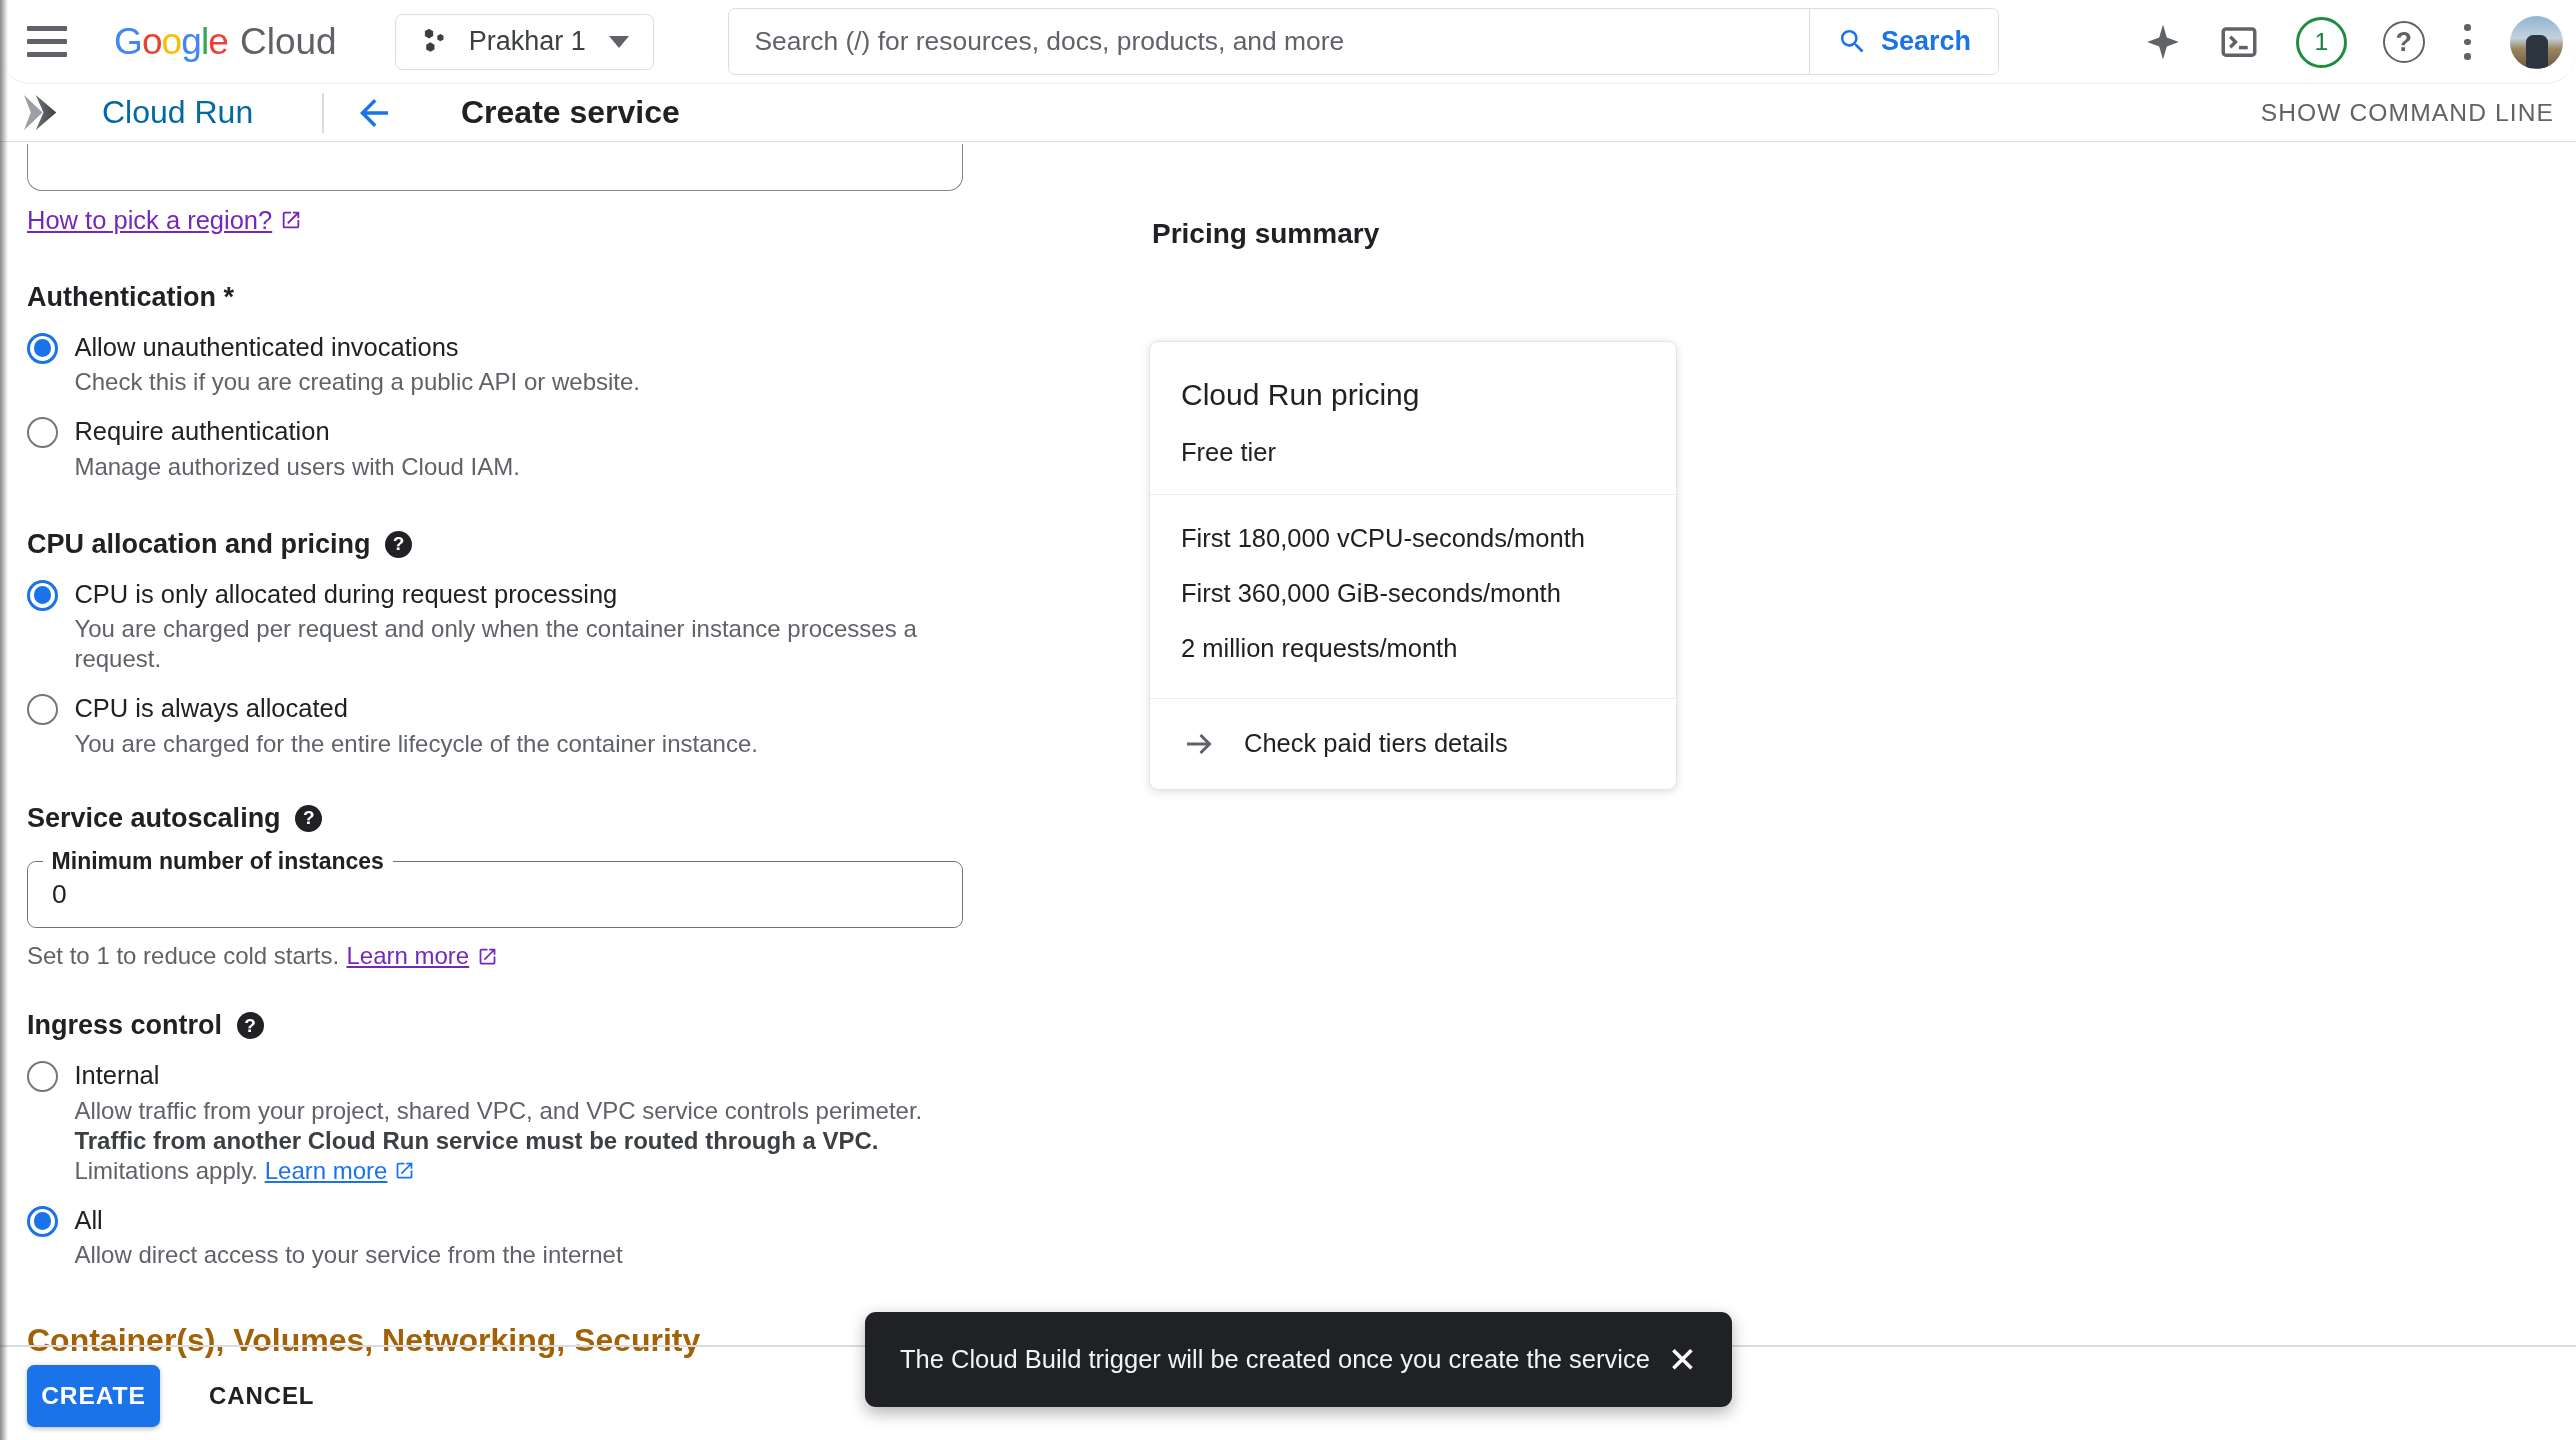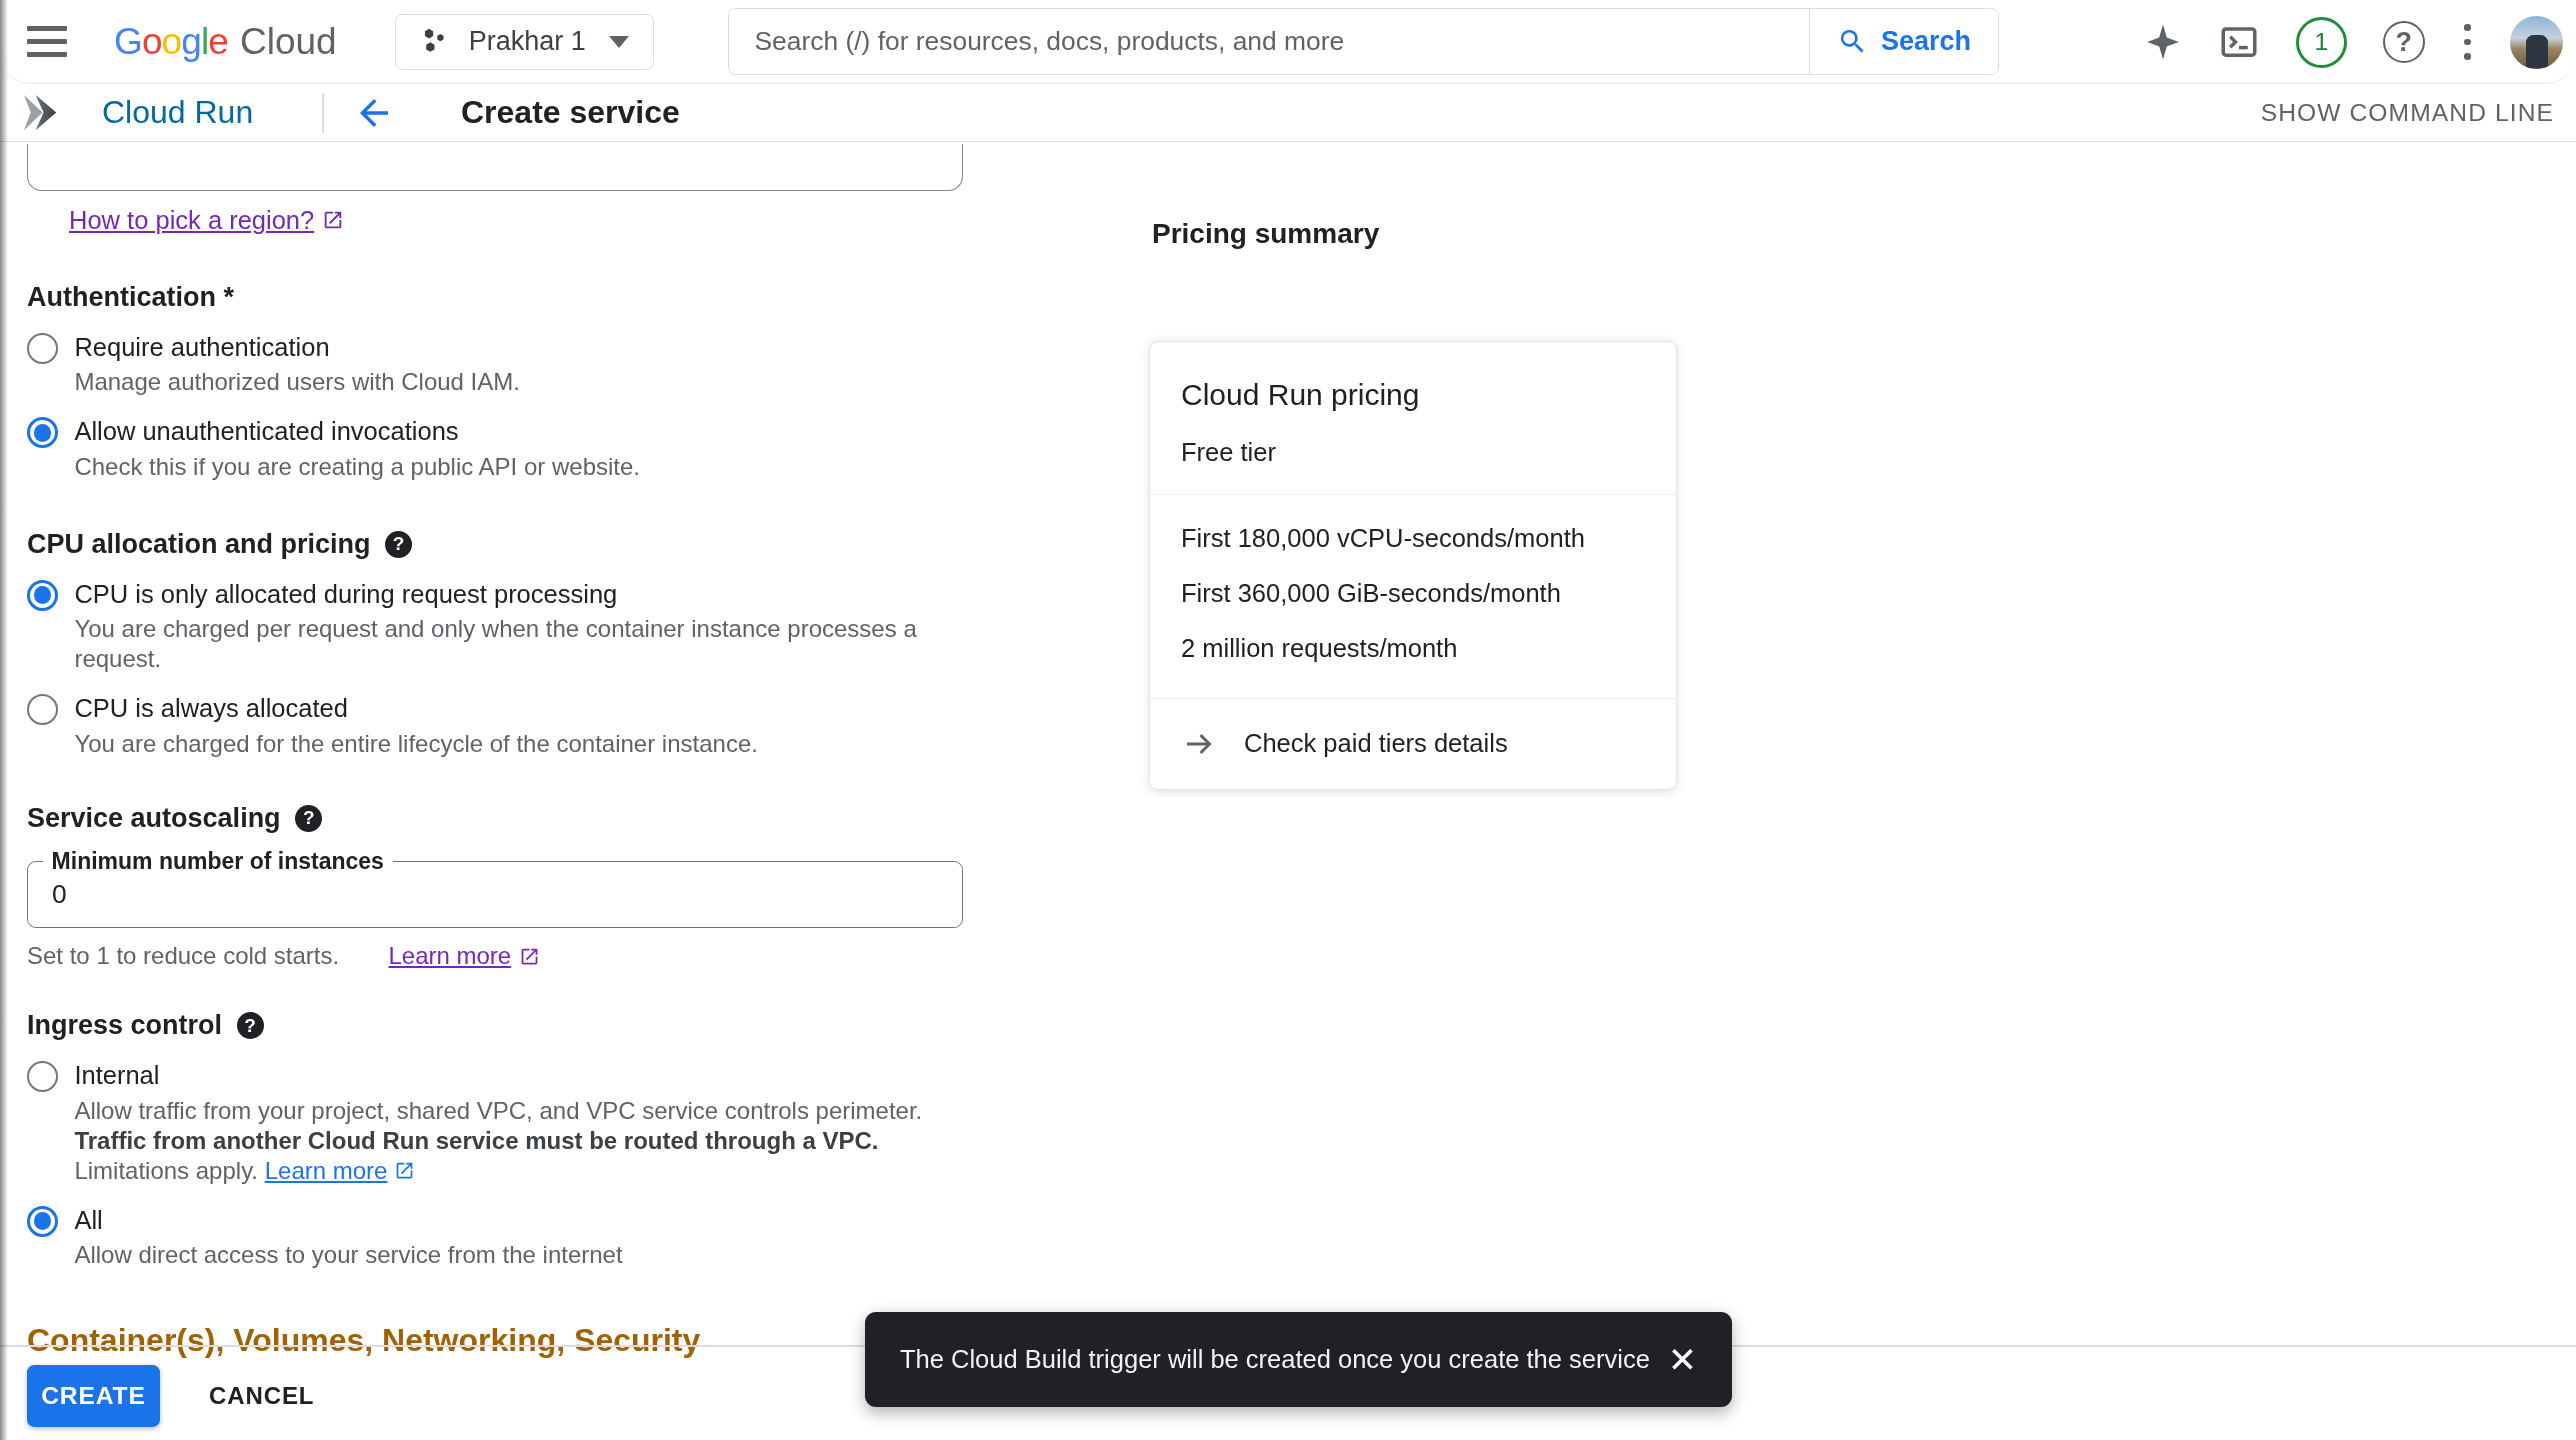--- a/index.html
+++ b/index.html
@@ -46,21 +46,21 @@
   .vdiv { margin-left:69px; width:1.8px; height:40px; background:#dadce0; }
   .back-btn { margin-left:29px; display:flex; cursor:pointer; background:none; border:none; }
   .page-title { margin-left:66px; font-size:32px; color:#202124; white-space:nowrap; }
   .cmdline { margin-left:auto; margin-right:22px; font-size:24.6px; color:#5f6368; letter-spacing:1.1px; cursor:pointer; }
 
   
   .form-col { position:absolute; left:27px; top:144px; width:936px; }
   .cut-input { height:47px; border:1.8px solid #80868b; border-top:none; border-radius:0 0 14.6px 14.6px; background:#fff; }
   .region-link { margin-top:14.6px; }
   .link-purple { color:#7627bb; font-size:25.5px; display:inline-flex; align-items:center; gap:8.2px; cursor:pointer; }
-  .link-purple .txt { text-decoration:underline;margin-left:42px; }
+  .link-purple .txt { text-decoration:underline; }
   .link-blue { color:#1a73e8; display:inline-flex; align-items:center; gap:6.4px; cursor:pointer; }
   .link-blue .txt { text-decoration:underline; }
   .sec-title { font-size:27px; font-weight:700; color:#202124; display:flex; align-items:center; gap:14.6px; }
   .mt-auth { margin-top:47px; }
   .mt-cpu { margin-top:47px; }
   .mt-svc { margin-top:44px; }
   .mt-ing { margin-top:40px; }
   .help-filled { width:27px; height:27px; border-radius:50%; background:#202124; color:#fff; display:inline-flex;
                  align-items:center; justify-content:center; font-size:19px; font-weight:700; cursor:pointer; }
   .help-filled::after { content:"?"; }
@@ -207,31 +207,31 @@
       <span class="txt">How to pick a region?</span>
       <svg class="ext-icon" width="22" height="22" viewBox="0 0 24 24" fill="#7627bb">
         <path d="M19 19H5V5h7V3H5a2 2 0 0 0-2 2v14a2 2 0 0 0 2 2h14a2 2 0 0 0 2-2v-7h-2z"></path>
         <path d="M14 3v2h3.59l-9.83 9.83 1.41 1.41L19 6.41V10h2V3z"></path>
       </svg>
     </span>
   </div>
 
   <h3 class="sec-title mt-auth">Authentication *</h3>
   <div class="option">
+    <span class="radio selected"></span>
+    <div>
+      <div class="opt-label">Allow unauthenticated invocations</div>
+      <div class="opt-desc">Check this if you are creating a public API or website.</div>
+    </div>
+  </div>
+  <div class="option">
     <span class="radio"></span>
     <div>
       <div class="opt-label">Require authentication</div>
       <div class="opt-desc">Manage authorized users with Cloud IAM.</div>
-    </div>
-  </div>
-  <div class="option">
-    <span class="radio selected"></span>
-    <div>
-      <div class="opt-label">Allow unauthenticated invocations</div>
-      <div class="opt-desc">Check this if you are creating a public API or website.</div>
     </div>
   </div>
 
   <h3 class="sec-title mt-cpu">
     <span>CPU allocation and pricing</span>
     <span class="help-filled"></span>
   </h3>
   <div class="option">
     <span class="radio selected"></span>
     <div>

